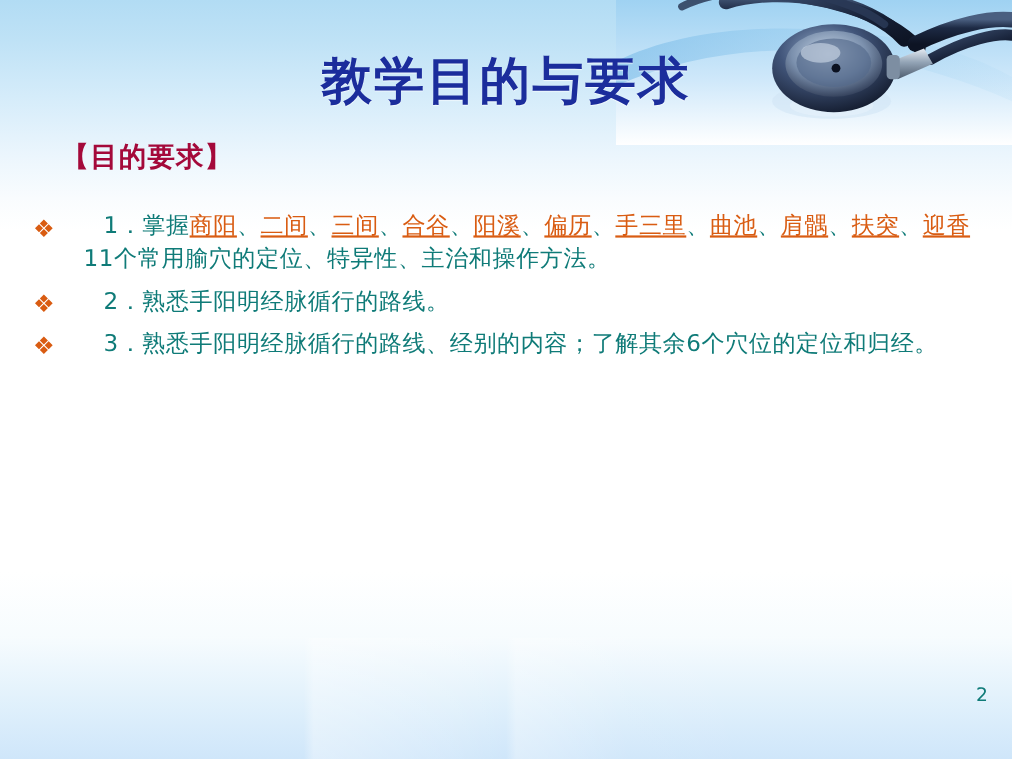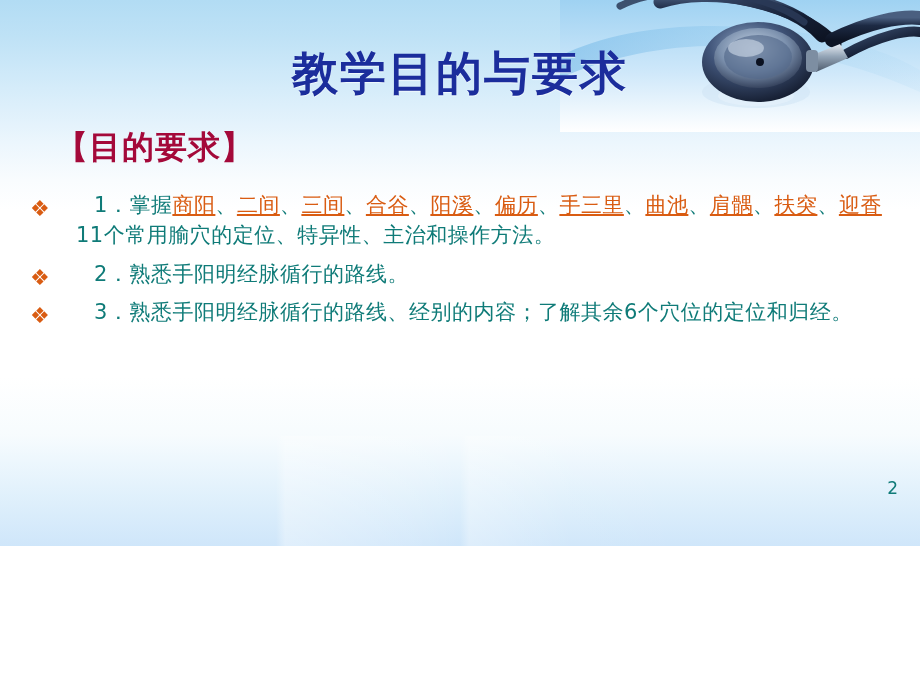--- a/index.html
+++ b/index.html
@@ -9,21 +9,21 @@
   body {
     width: 920px;
     height: 690px;
     overflow: hidden;
     font-family: "DejaVu Sans", "Liberation Sans", sans-serif;
   }
 
   .slide {
     position: relative;
     width: 920px;
-    height: 546px;
+    height: 690px;
     overflow: hidden;
     background: #ffffff;
   }
 
   
   .bg-top {
     position: absolute;
     left: 0; top: 0;
     width: 920px; height: 210px;
     background: linear-gradient(to bottom,
@@ -81,21 +81,21 @@
     line-height: 1.1;
     font-family: "DejaVu Sans", "Liberation Sans", sans-serif;
     text-shadow: 0 1px 1px rgba(255,255,255,0.7);
   }
 
   
   .section-heading {
     position: absolute;
     left: 56px; top: 129px;
     color: #a4093a;
-    font-size: 32px;
+    font-size: 25px;
     font-weight: bold;
     letter-spacing: 1px;
     line-height: 1.15;
   }
 
   
   .bullets {
     position: absolute;
     left: 30px; top: 190px;
     width: 870px;

